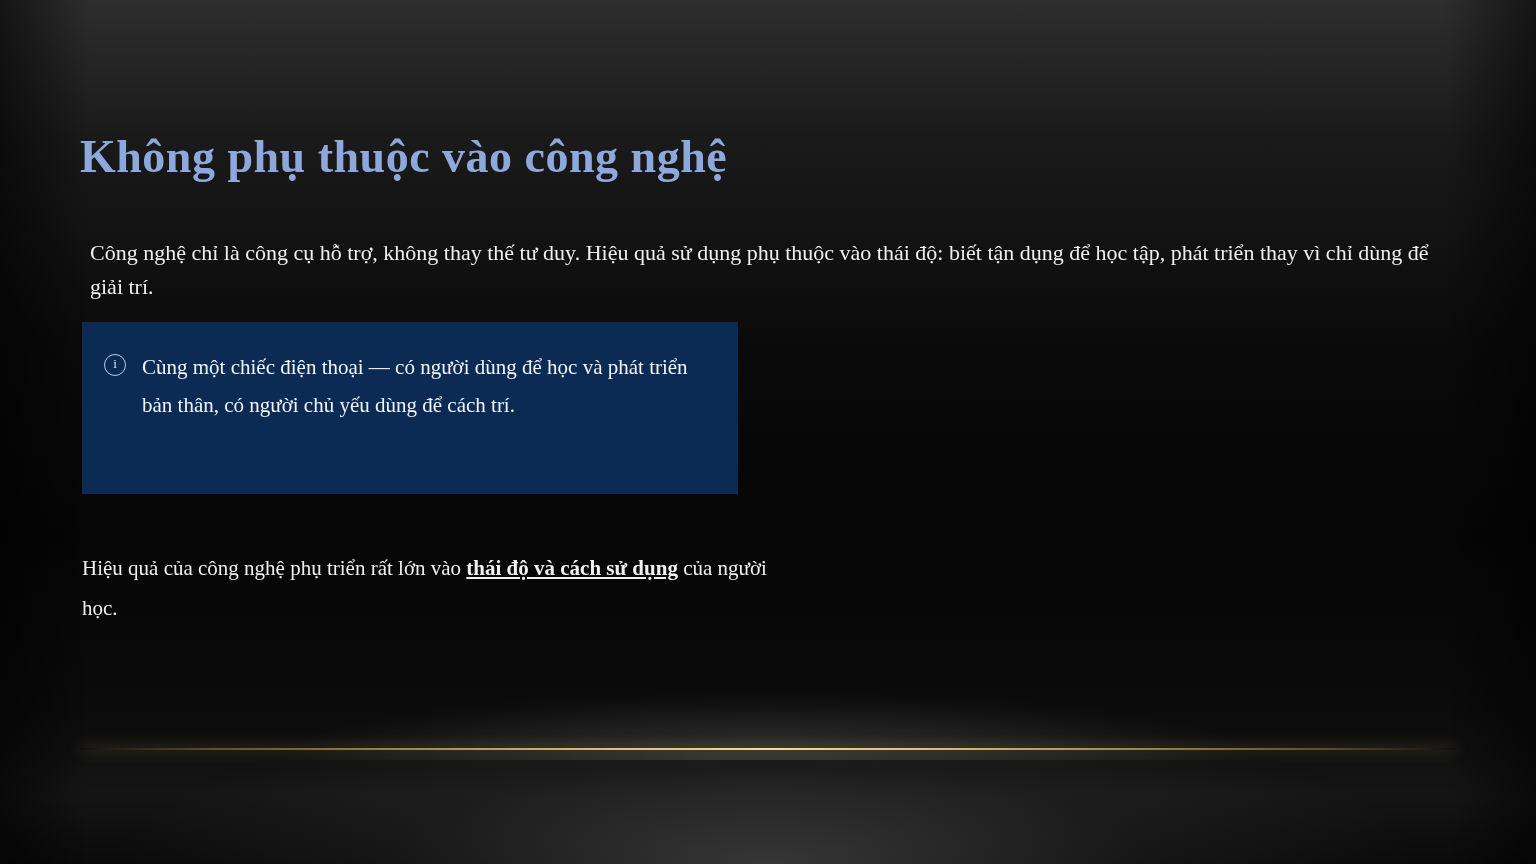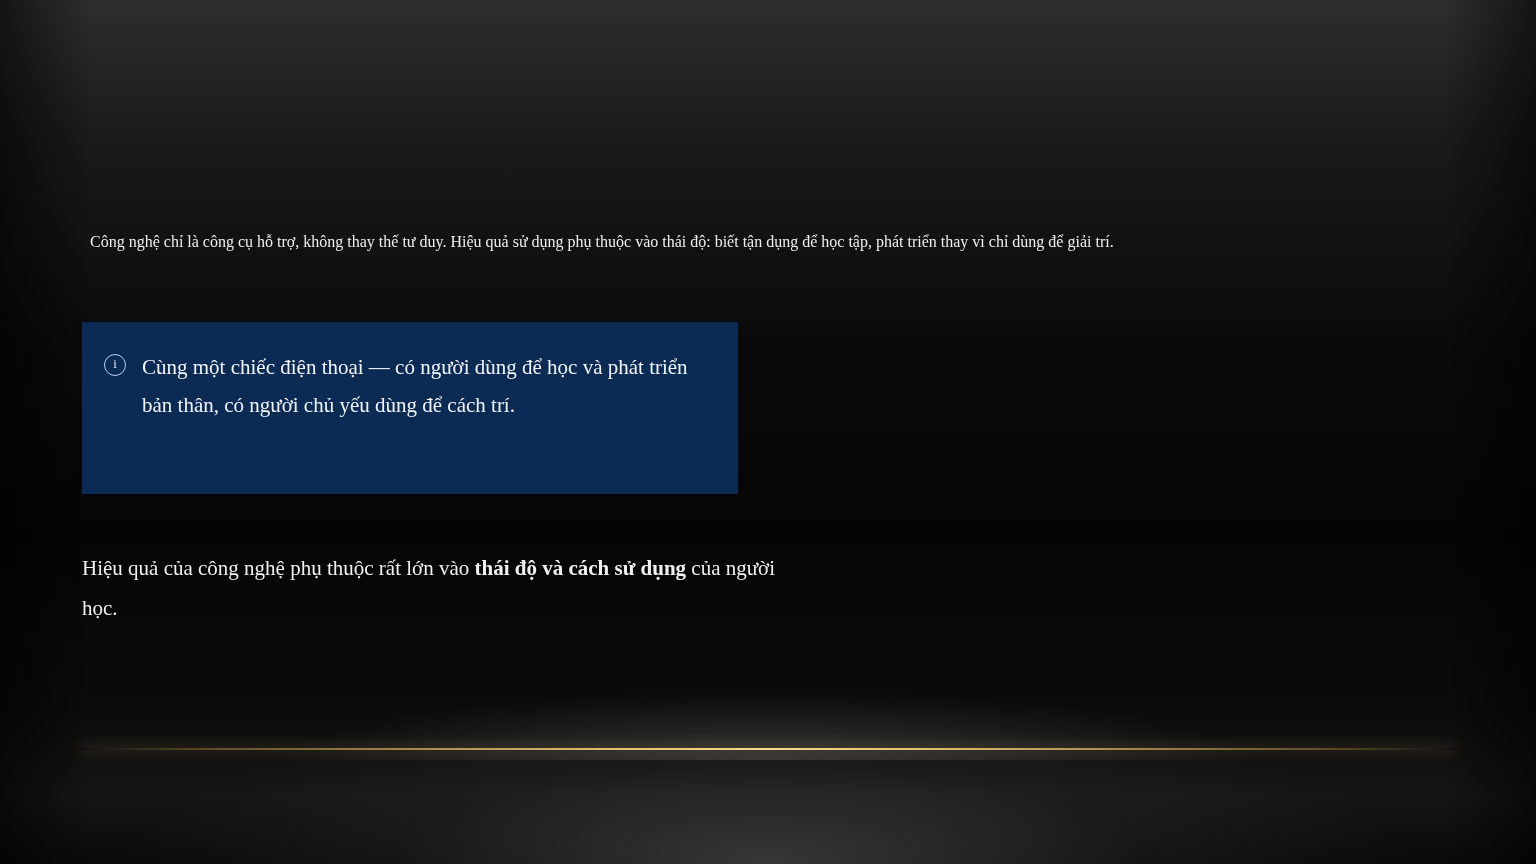--- a/index.html
+++ b/index.html
@@ -36,21 +36,21 @@
     letter-spacing: 0.5px;
     white-space: nowrap;
   }
 
   .lead {
     position: absolute;
     left: 90px;
     top: 214px;
     width: 1345px;
     color: #efefef;
-    font-size: 16px;
+    font-size: 22px;
     line-height: 1.55;
   }
 
   .callout {
     position: absolute;
     left: 82px;
     top: 322px;
     width: 656px;
     height: 172px;
     background: #0b2a54;
@@ -82,21 +82,21 @@
 
   .closing {
     position: absolute;
     left: 82px;
     top: 528px;
     width: 700px;
     color: #f0f0f0;
     font-size: 21px;
     line-height: 1.9;
   }
-  .closing b { font-weight: bold; }
+  .closing b { font-weight: bold; text-decoration: underline; }
 
   .gold-line {
     position: absolute;
     left: 80px;
     right: 80px;
     top: 748px;
     height: 2px;
     background: linear-gradient(to right,
       rgba(190,150,60,0.0) 0%,
       rgba(200,160,70,0.45) 10%,
@@ -115,28 +115,29 @@
     height: 70px;
     background: radial-gradient(ellipse at 50% 100%, rgba(150,150,150,0.22) 0%, rgba(0,0,0,0) 70%);
     pointer-events: none;
   }
 </style>
 </head>
 <body>
 
 <div class="slide">
 
+  <h1 class="title">Không phụ thuộc vào công nghệ</h1>
 
   <p class="lead">Công nghệ chỉ là công cụ hỗ trợ, không thay thế tư duy. Hiệu quả sử dụng phụ thuộc vào thái độ: biết tận dụng để học tập, phát triển thay vì chỉ dùng để giải trí.</p>
 
   <div class="callout">
     <span class="info-icon">i</span>
     <div class="callout-text">Cùng một chiếc điện thoại — có người dùng để học và phát triển bản thân, có người chủ yếu dùng để cách trí.</div>
   </div>
 
   <p class="closing">
-    <span>Hiệu quả của công nghệ phụ thuộc rất lớn vào </span><b>thái độ và cách sử dụng</b><span> của người học.</span>
+    <span>Hiệu quả của công nghệ phụ triển rất lớn vào </span><b>thái độ và cách sử dụng</b><span> của người học.</span>
   </p>
 
   <div class="glow"></div>
   <div class="gold-line"></div>
 
 </div>
 
 </body></html>

